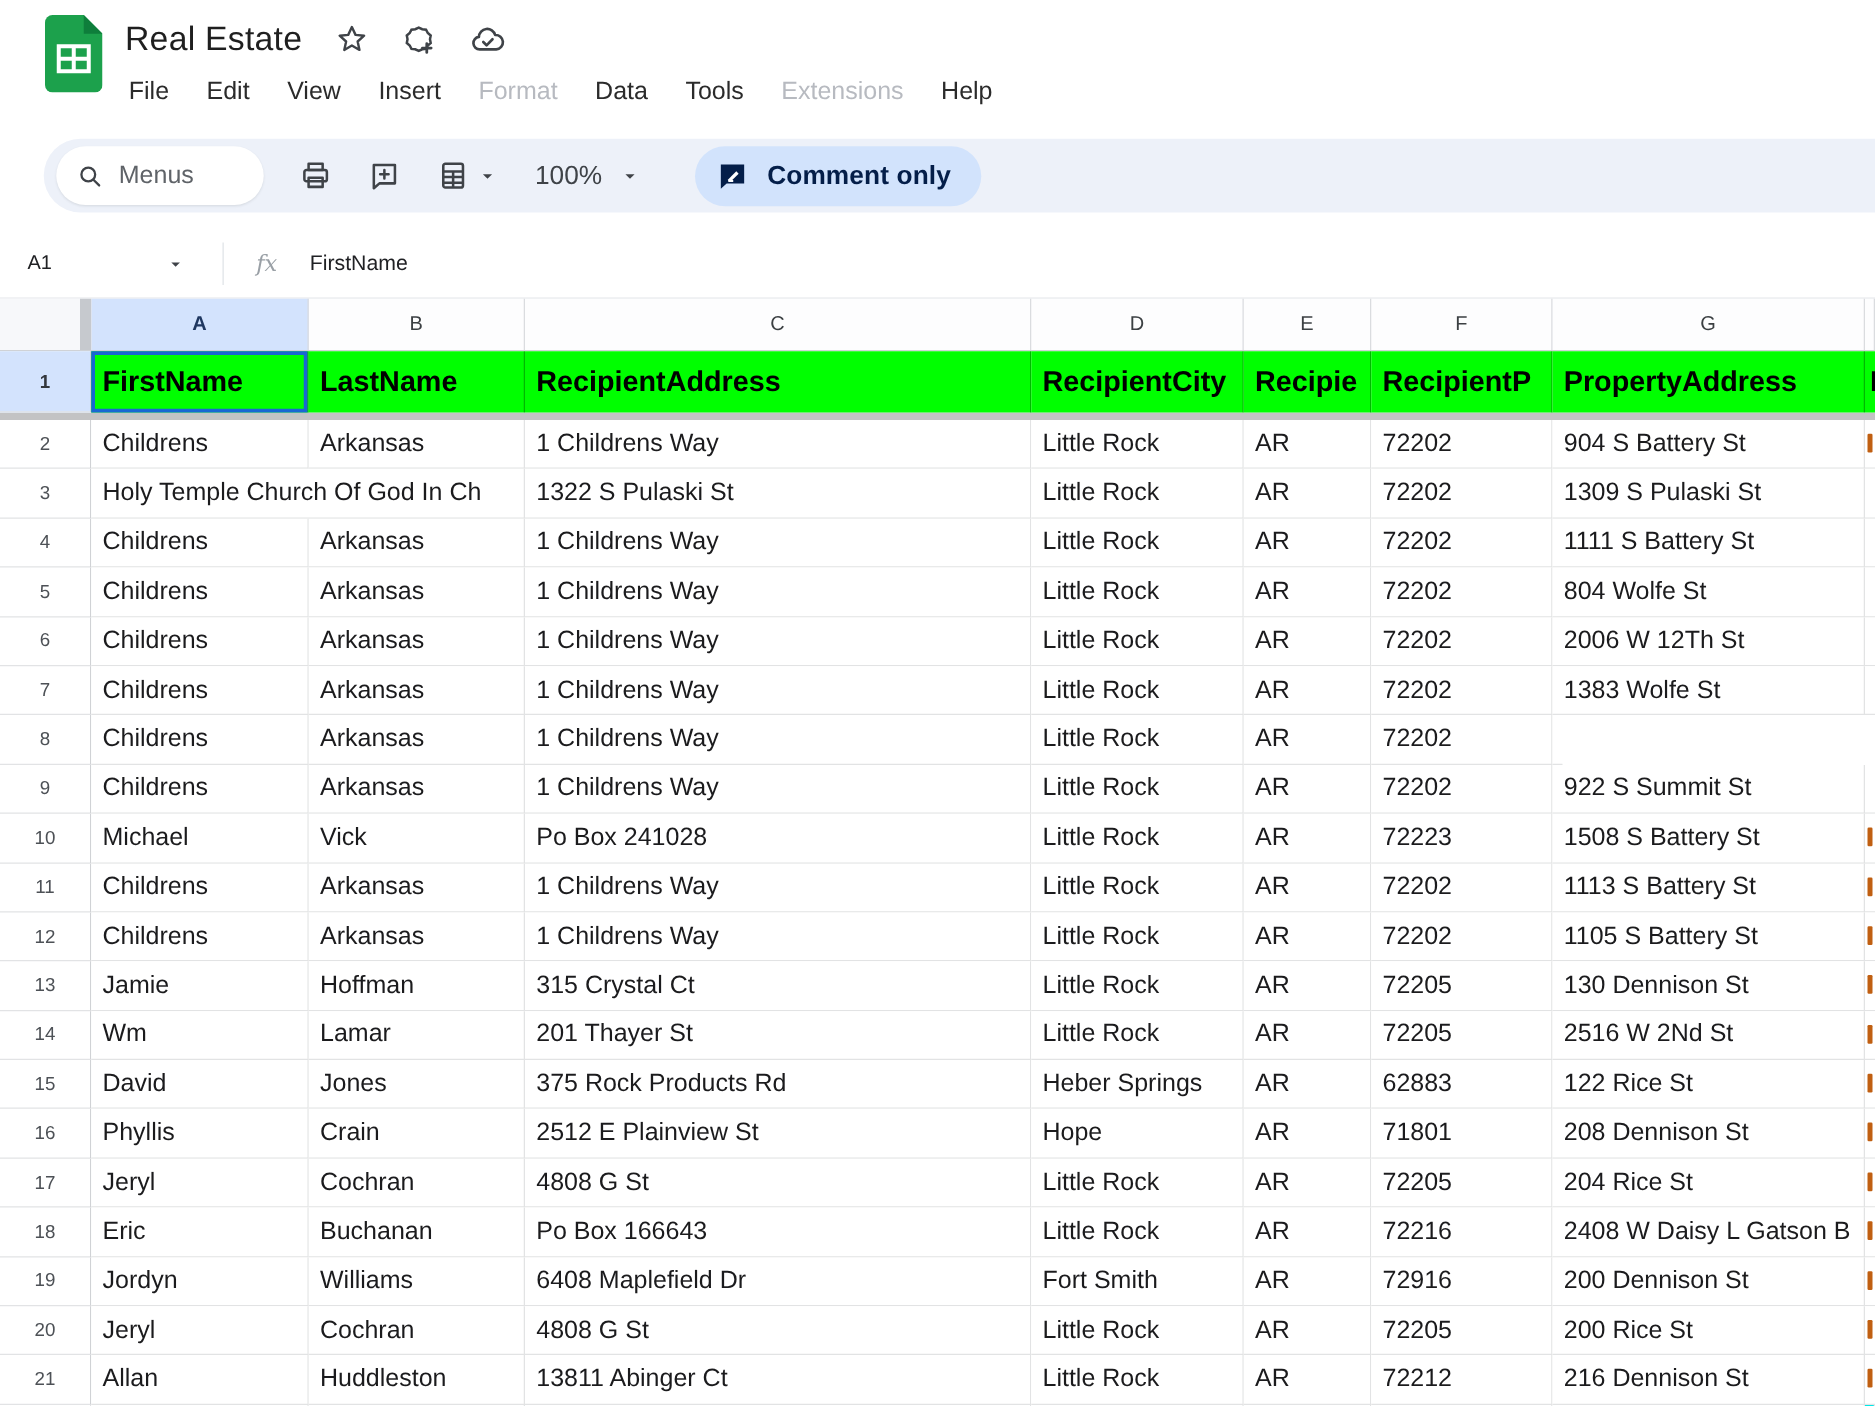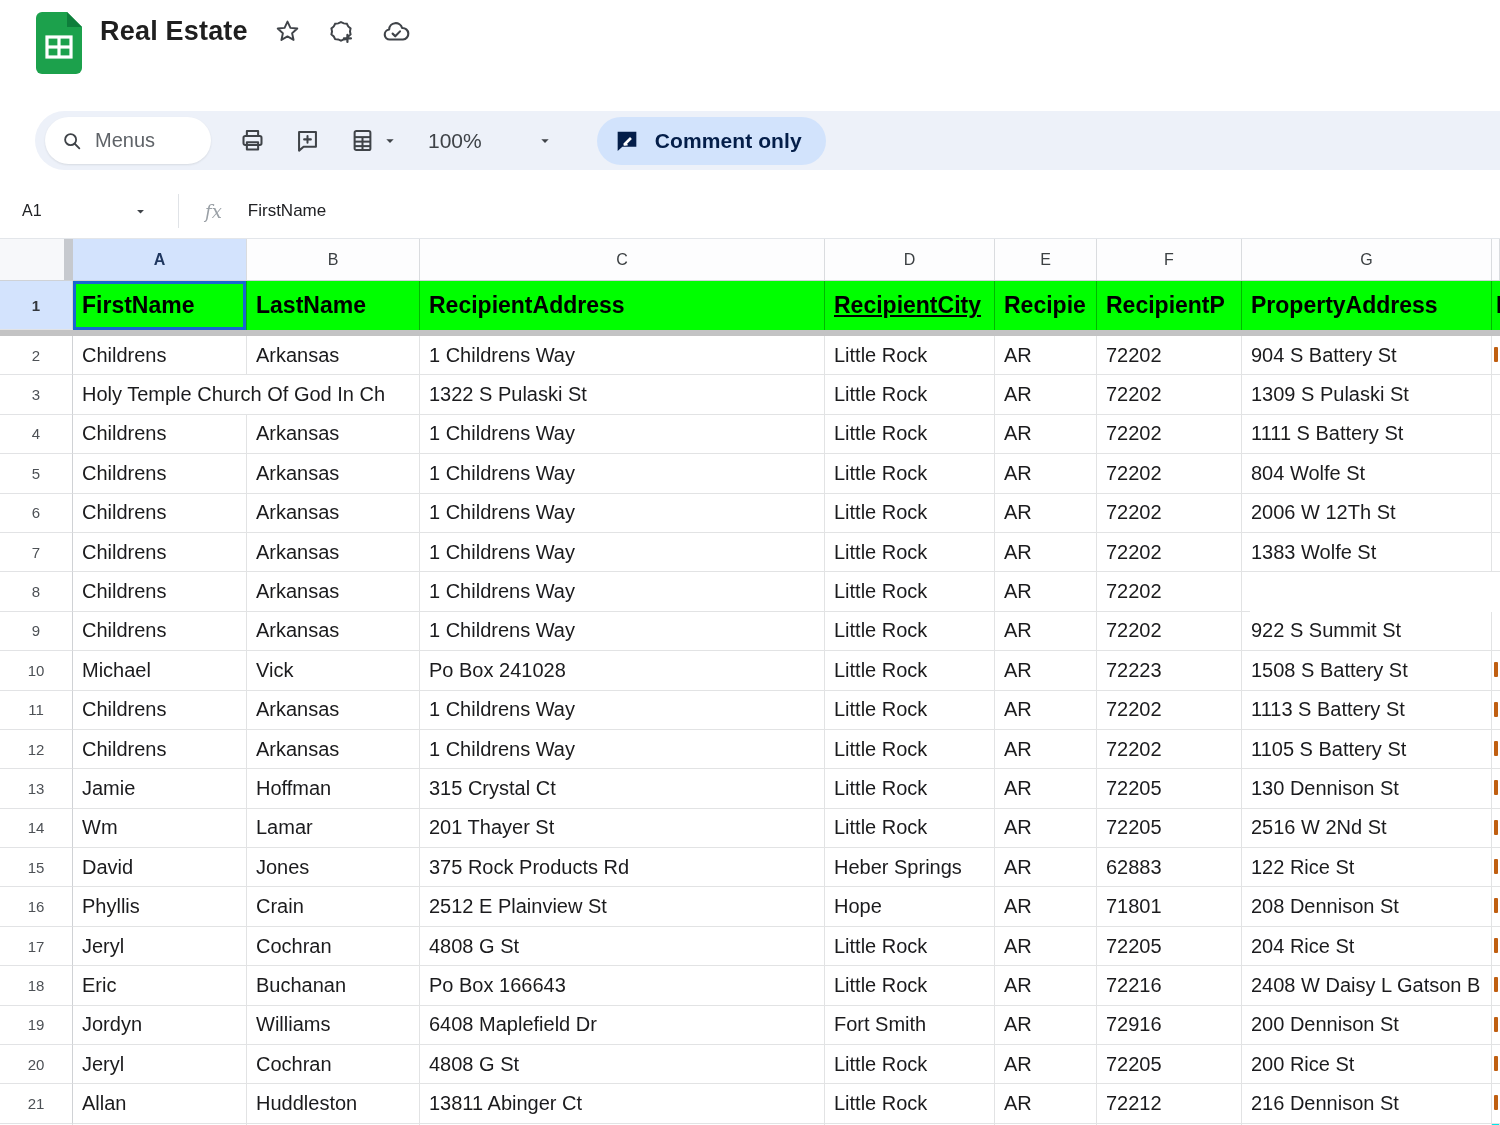--- a/index.html
+++ b/index.html
@@ -2,38 +2,38 @@
 <html><head>
 <meta charset="utf-8">
 <style>
   html,body{margin:0;padding:0;}
   body{
     width:1500px;height:1125px;position:relative;overflow:hidden;
     background:#ffffff;font-family:"Liberation Sans",sans-serif;
     -webkit-font-smoothing:antialiased;color:#1f1f1f;
   }
   
-  #titlebar{position:absolute;left:0;top:0;width:1500px;height:110px;background:#ffffff;font-weight:bold;}
+  #titlebar{position:absolute;left:0;top:0;width:1500px;height:110px;background:#ffffff;}
   #logo{position:absolute;left:36px;top:12px;}
   #title-row{position:absolute;left:100px;top:16px;display:flex;align-items:center;gap:26px;}
   #doc-title{font-size:27px;color:#1f1f1f;letter-spacing:.2px;}
   .t-icon{display:flex;align-items:center;}
   #menu-row{position:absolute;left:88px;top:56px;display:flex;align-items:center;}
   .menu-item{font-size:20px;color:#2b2b2b;padding:6px 15px;border-radius:8px;cursor:default;}
   .menu-item.disabled{color:#b7bac0;}
   
   #toolbar{position:absolute;left:35px;top:111px;width:1475px;height:59px;background:#edf1f9;
     border-radius:30px 0 0 30px;display:flex;align-items:center;}
   #menus-pill{margin-left:10px;width:166px;height:47px;background:#ffffff;border-radius:24px;
     display:flex;align-items:center;box-shadow:0 1px 2px rgba(60,64,67,.12);}
   #menus-pill .mag{margin-left:16px;}
   #menus-label{margin-left:12px;font-size:20px;color:#5f6368;}
   .tb-icon{margin-left:28px;display:flex;align-items:center;}
   .tb-caret{margin-left:6px;display:flex;align-items:center;}
-  #zoom-box{margin-left:30px;display:flex;align-items:center;gap:41px;}
+  #zoom-box{margin-left:30px;display:flex;align-items:center;}
   #zoom-value{font-size:21px;color:#3f4348;}
   #zoom-box .tb-caret{margin-left:14px;}
   #mode-pill{margin-left:44px;height:48px;background:#d2e3fc;border-radius:24px;
     display:flex;align-items:center;padding:0 24px 0 16px;}
   #mode-label{margin-left:14px;font-size:21px;color:#041e49;font-weight:700;letter-spacing:.1px;}
   
   #formulabar{position:absolute;left:0;top:184px;width:1500px;height:54px;background:#ffffff;
     border-bottom:1px solid #e3e6ea;display:flex;align-items:center;}
   #name-box{width:148px;display:flex;align-items:center;}
   #cell-ref{margin-left:22px;font-size:16px;color:#202124;}
@@ -95,20 +95,31 @@
         <path d="M17.5 14.5v6M14.5 17.5h6" stroke-width="1.9"></path>
       </svg>
     </span>
     <span class="t-icon">
       <svg width="30" height="30" viewBox="0 0 24 24" fill="none" stroke="#3f4348" stroke-width="1.7" stroke-linecap="round" stroke-linejoin="round">
         <path d="M7 18a4 4 0 0 1-.5-7.97A5.3 5.3 0 0 1 16.9 8.8 4.2 4.2 0 0 1 17.6 18z"></path>
         <path d="M9.3 13.3l2.1 2.1 3.8-3.9"></path>
       </svg>
     </span>
   </div>
+  <div id="menu-row">
+      <div class="menu-item">File</div>
+      <div class="menu-item">Edit</div>
+      <div class="menu-item">View</div>
+      <div class="menu-item">Insert</div>
+      <div class="menu-item disabled">Format</div>
+      <div class="menu-item">Data</div>
+      <div class="menu-item">Tools</div>
+      <div class="menu-item disabled">Extensions</div>
+      <div class="menu-item">Help</div>
+    </div>
 </div>
 
 <div id="toolbar">
   <div id="menus-pill">
     <span class="mag">
       <svg width="22" height="22" viewBox="0 0 24 24" fill="none" stroke="#3f4348" stroke-width="2" stroke-linecap="round">
         <circle cx="10.5" cy="10.5" r="6"></circle>
           <path d="M15 15l5 5"></path>
       </svg>
     </span>
@@ -185,21 +196,21 @@
       <div class="colh" style="width: 102px;">E</div>
       <div class="colh" style="width: 145px;">F</div>
       <div class="colh" style="width: 250px;">G</div>
       <div class="colh" style="width: 8px;"></div>
     </div>
   <div id="headerrow">
       <div class="gutter">1</div>
       <div class="hcell a1sel" style="width: 174px; background: rgb(0, 255, 0);">FirstName</div>
       <div class="hcell" style="width: 173px; background: rgb(0, 255, 0);">LastName</div>
       <div class="hcell" style="width: 405px; background: rgb(0, 255, 0);">RecipientAddress</div>
-      <div class="hcell" style="width: 170px; background: rgb(0, 255, 0); text-decoration: underline;">RecipientCity</div>
+      <div class="hcell" style="width: 170px; background: rgb(0, 255, 0);">RecipientCity</div>
       <div class="hcell" style="width: 102px; background: rgb(0, 255, 0);">Recipie</div>
       <div class="hcell" style="width: 145px; background: rgb(0, 255, 0);">RecipientP</div>
       <div class="hcell" style="width: 250px; background: rgb(0, 255, 0);">PropertyAddress</div>
       <div class="hcell" style="width: 8px; background: rgb(0, 255, 0); padding-left: 4px; border-right: none;">P</div>
     </div>
   <div id="freeze-divider"></div>
   <div id="rows">
       <div class="row">
         <div class="gutter">2</div>
         <div class="cell" style="width: 174px;">Childrens</div>

